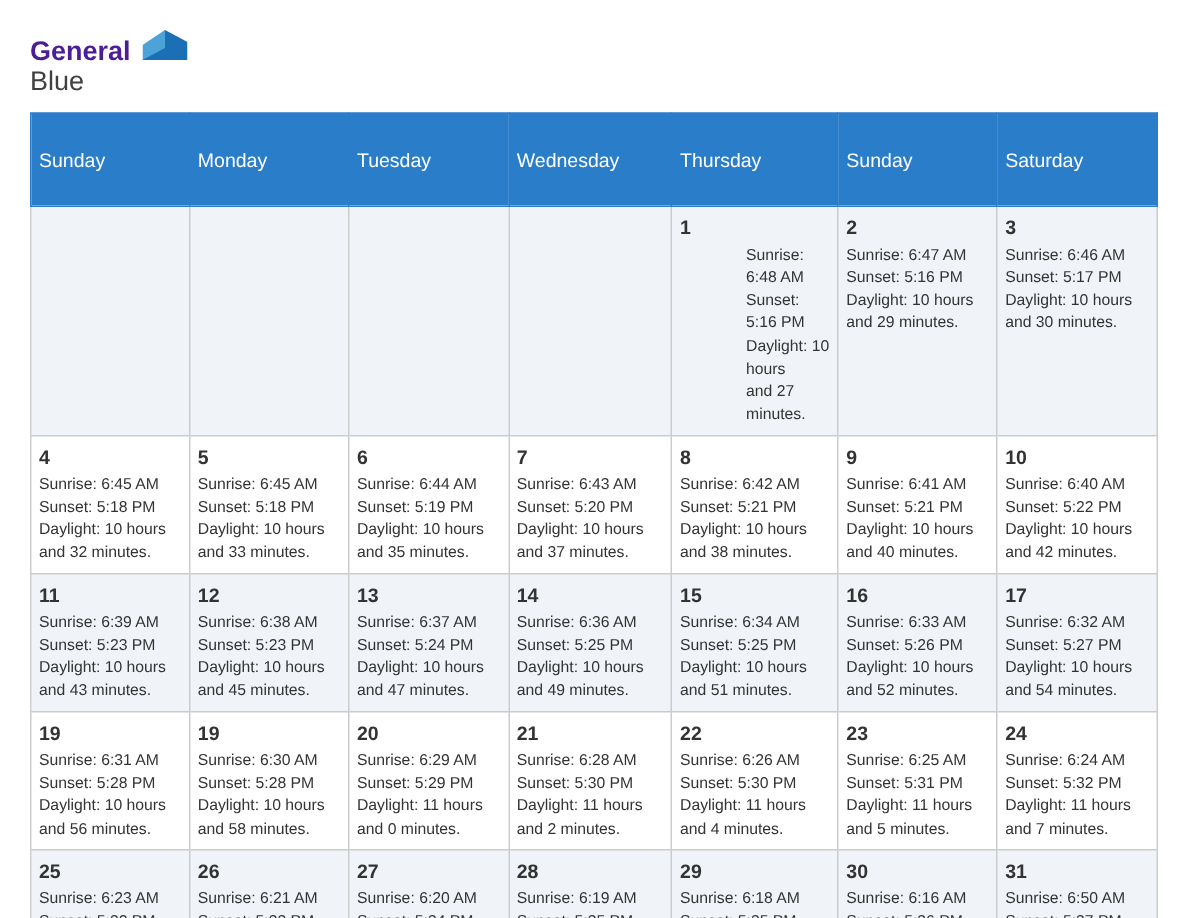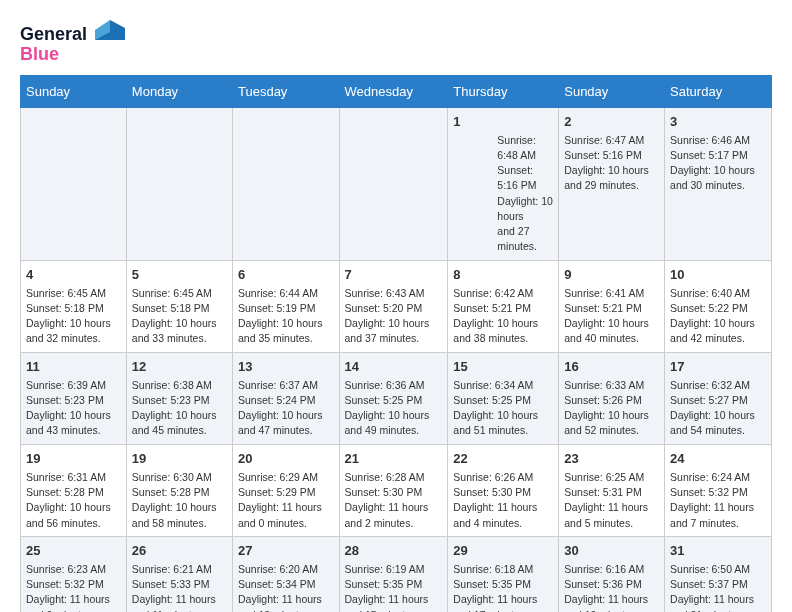--- a/index.html
+++ b/index.html
@@ -19,21 +19,21 @@
     .logo {
       display: flex;
       align-items: center;
     }
     .logo-text {
       font-size: 18px;
       font-weight: bold;
       color: #333;
       line-height: 1.1;
     }
-    .logo-text span { color: #0f172a; }
+    .logo-text span { color: #4c1d95; }
     .logo-icon {
       width: 30px;
       height: 20px;
       margin-left: 3px;
     }
     .title-section { text-align: right; }
     .month-year {
       font-size: 36px;
       font-weight: bold;
       color: #222;
@@ -45,21 +45,21 @@
     table {
       width: 100%;
       border-collapse: collapse;
       font-size: 11px;
     }
     thead tr {
       background-color: #2a7dc9;
       color: #fff;
     }
     thead th {
-      padding: 8px 5px;
+      padding: 23px 5px;
       text-align: left;
       font-size: 13px;
       font-weight: normal;
       border: 1px solid #2a7dc9;
     }
     tbody tr {
       vertical-align: top;
     }
     tbody tr:nth-child(odd) {
       background-color: #f0f4f8;
@@ -94,21 +94,21 @@
 <div class="header">
   <div class="logo">
     <div>
       <div class="logo-text">
         <span>General</span>
         <svg class="logo-icon" viewBox="0 0 30 20" xmlns="http://www.w3.org/2000/svg">
           <polygon points="0,20 30,20 30,8 15,0" fill="#1a6fb5"></polygon>
           <polygon points="0,20 15,12 15,0 0,10" fill="#4ca3d8"></polygon>
         </svg>
         <br>
-        <span style="color:#ec4899; font-weight:bold;">Blue</span>
+        <span style="color:#404040; font-weight:normal;">Blue</span>
       </div>
     </div>
   </div>
   <div class="title-section">
     <div class="month-year"></div>
     <div class="location"></div>
   </div>
 </div>
 
 <table>

